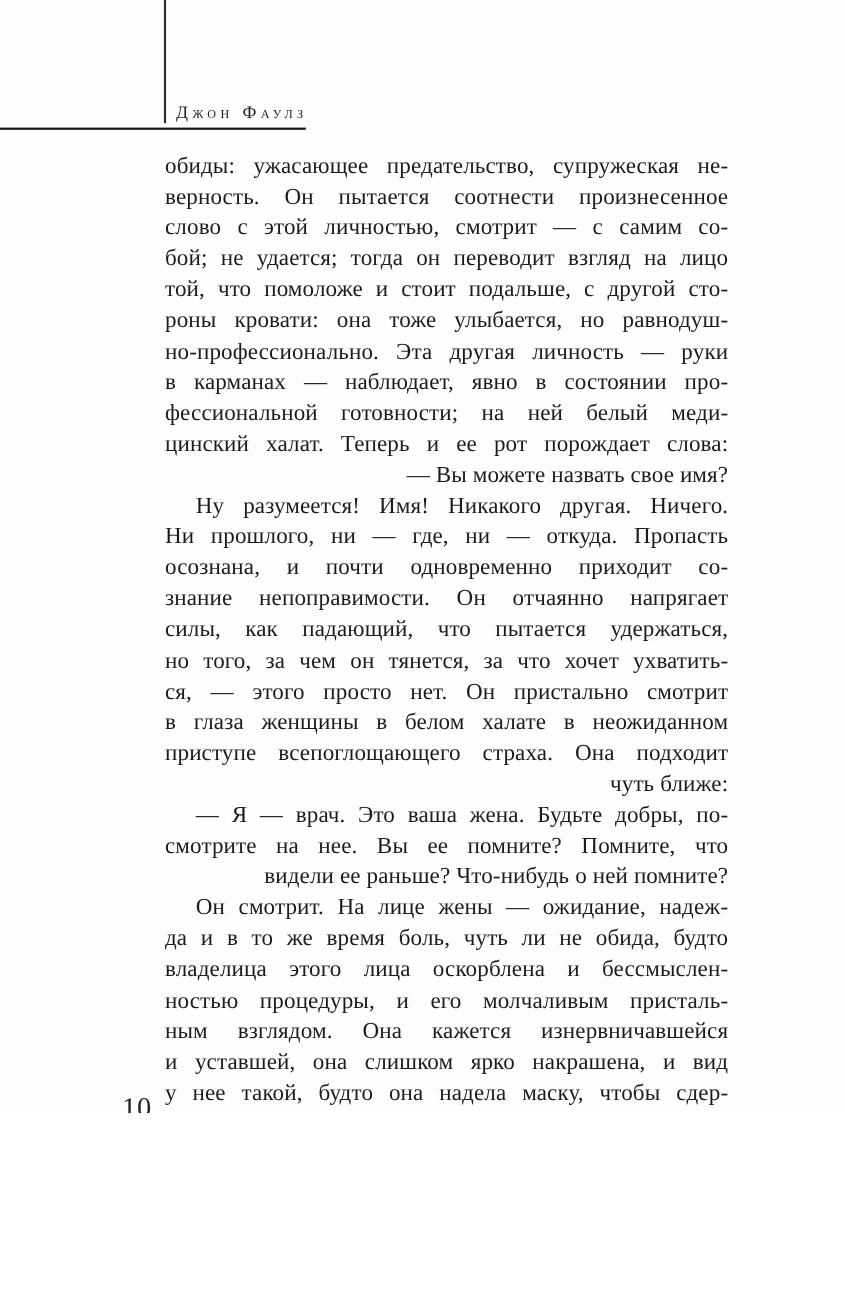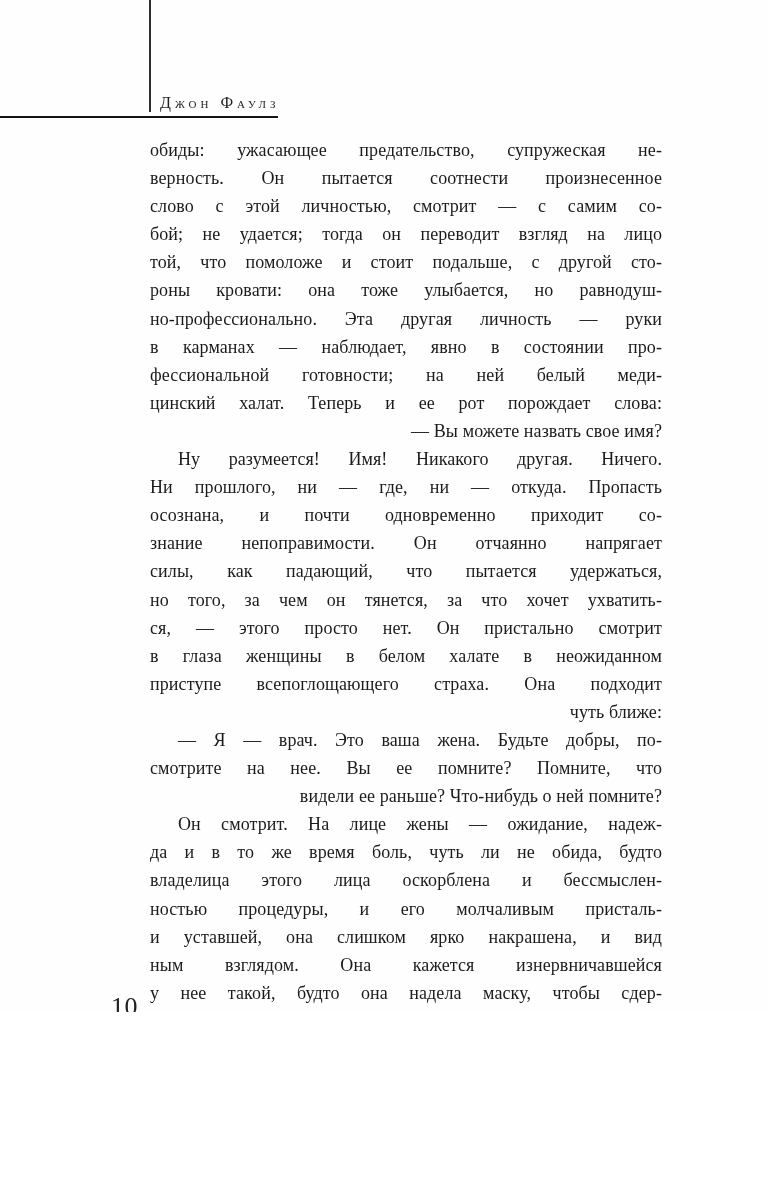--- a/index.html
+++ b/index.html
@@ -63,21 +63,21 @@
     font-size: 16px;
     letter-spacing: 4px;
     color: #1f1f1f;
   }
   
   .body-text {
     position: absolute;
     left: 150px;
     top: 136px;
     width: 512px;
-    font-size: 18px;
+    font-size: 21px;
     line-height: 28.1px;
     letter-spacing: 0.1px;
   }
   .line {
     text-align: right;
     min-height: 28.1px;
   }
   .line.just {
     text-align: justify;
     text-align-last: justify;
@@ -130,22 +130,22 @@
       <div class="line just">в глаза женщины в белом халате в неожиданном</div>
       <div class="line just">приступе всепоглощающего страха. Она подходит</div>
       <div class="line">чуть ближе:</div>
       <div class="line indent just">— Я — врач. Это ваша жена. Будьте добры, по-</div>
       <div class="line just">смотрите на нее. Вы ее помните? Помните, что</div>
       <div class="line">видели ее раньше? Что-нибудь о ней помните?</div>
       <div class="line indent just">Он смотрит. На лице жены — ожидание, надеж-</div>
       <div class="line just">да и в то же время боль, чуть ли не обида, будто</div>
       <div class="line just">владелица этого лица оскорблена и бессмыслен-</div>
       <div class="line just">ностью процедуры, и его молчаливым присталь-</div>
+      <div class="line just">ным взглядом. Она кажется изнервничавшейся</div>
       <div class="line just">и уставшей, она слишком ярко накрашена, и вид</div>
-      <div class="line just">ным взглядом. Она кажется изнервничавшейся</div>
       <div class="line just">у нее такой, будто она надела маску, чтобы сдер-</div>
     </div>
 
   <div class="pagenum">10</div>
 
   <div class="hrule footer-rule"></div>
 
   <div class="vrule bottom"></div>
 
 </div>

